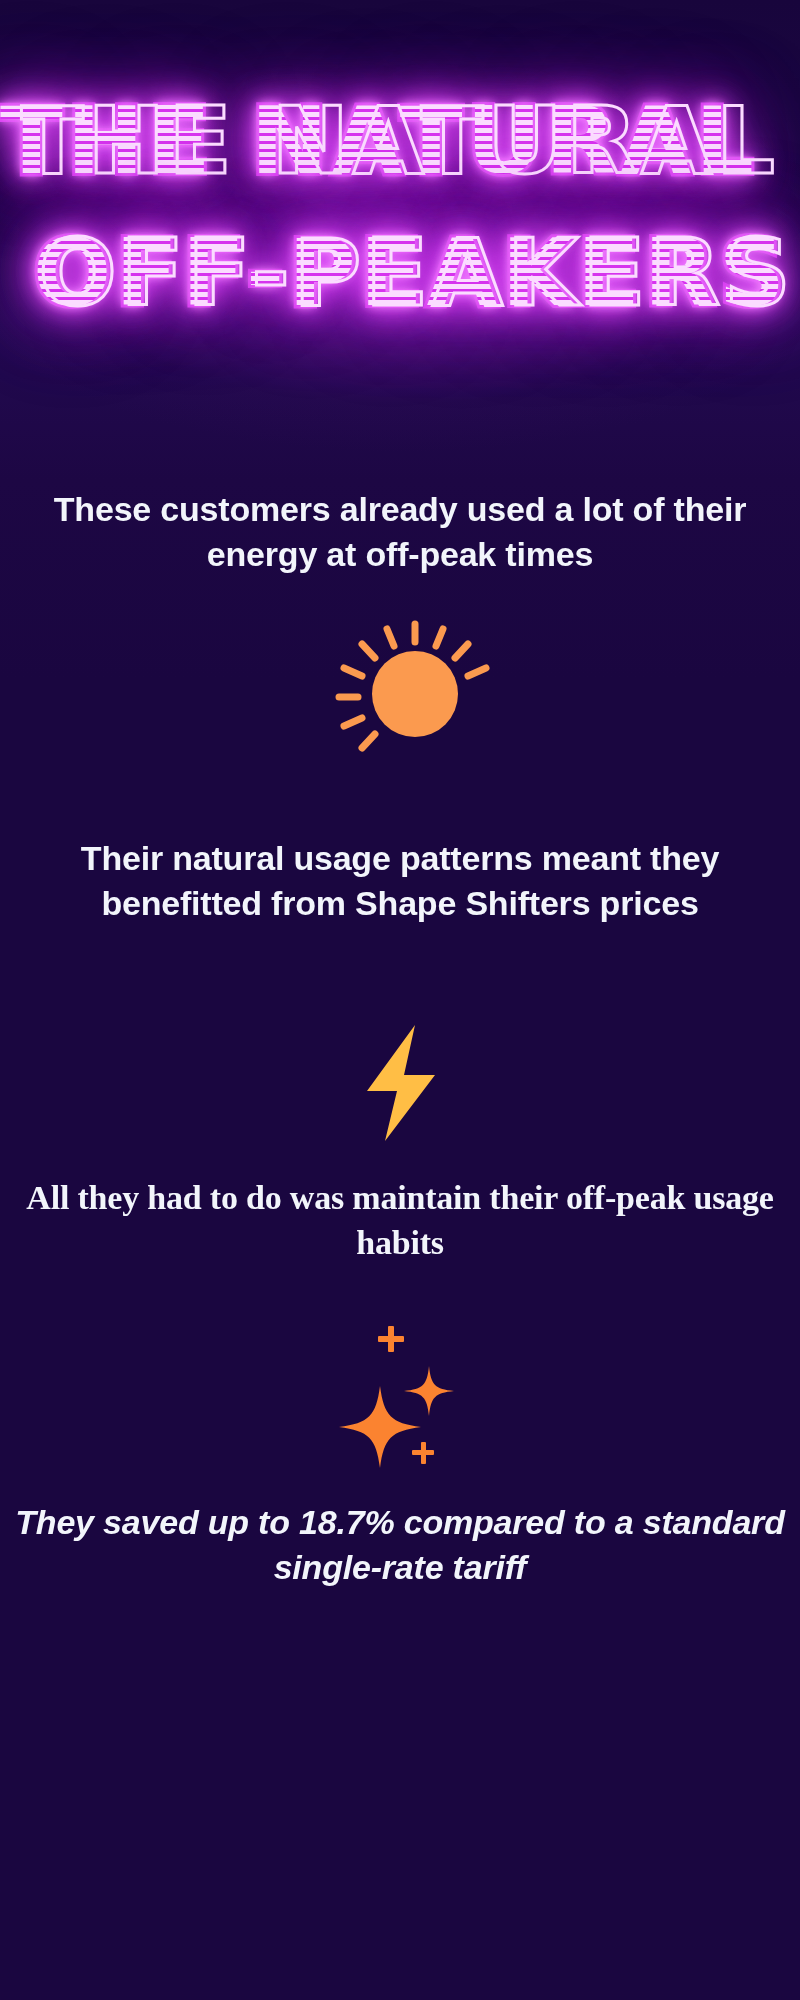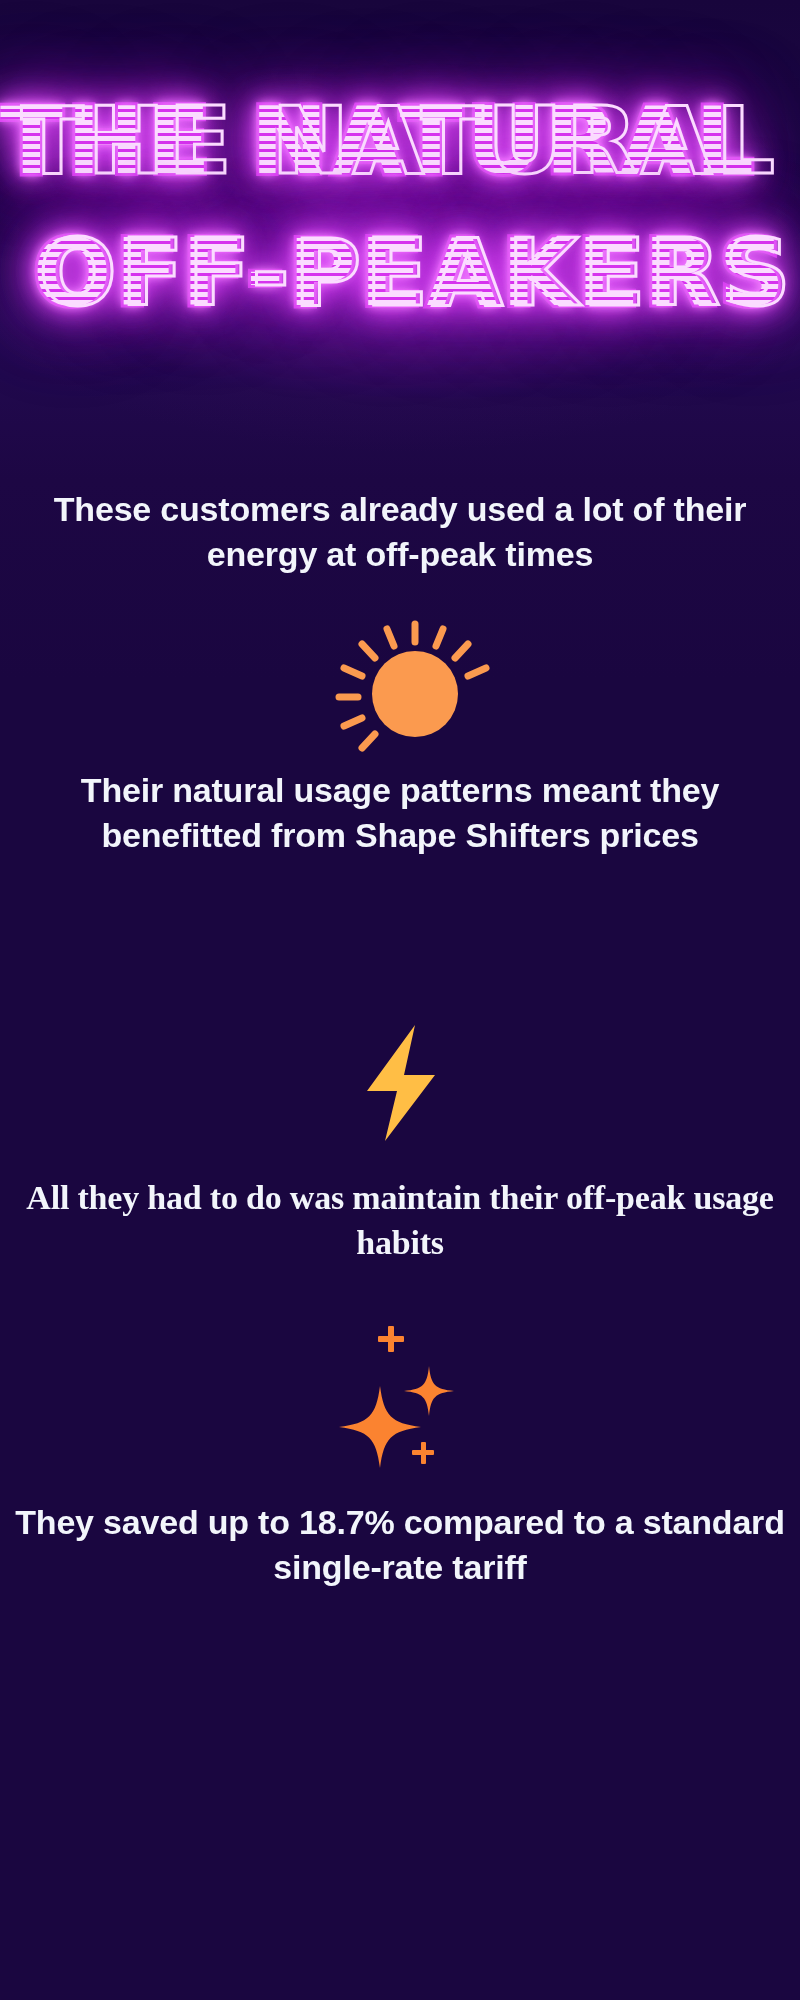--- a/index.html
+++ b/index.html
@@ -126,23 +126,23 @@
     font-family:"Liberation Sans", sans-serif;
     font-weight:bold;
     font-size:34px;
     line-height:1.33;
     letter-spacing:-0.2px;
     padding:0 8px;
     z-index:4;
   }
 
   .copy-1 { top:487px; }
-  .copy-2 { top:768px; }
+  .copy-2 { top:836px; }
   .copy-3 { top:1175px;font-family:Liberation Serif, serif; }
-  .copy-4 { top:1500px; }
+  .copy-4 { top:1500px;font-style:italic; }
 
   
   .icon-slot {
     position:absolute;
     left:0;
     width:800px;
     display:flex;
     align-items:center;
     justify-content:center;
     z-index:4;

